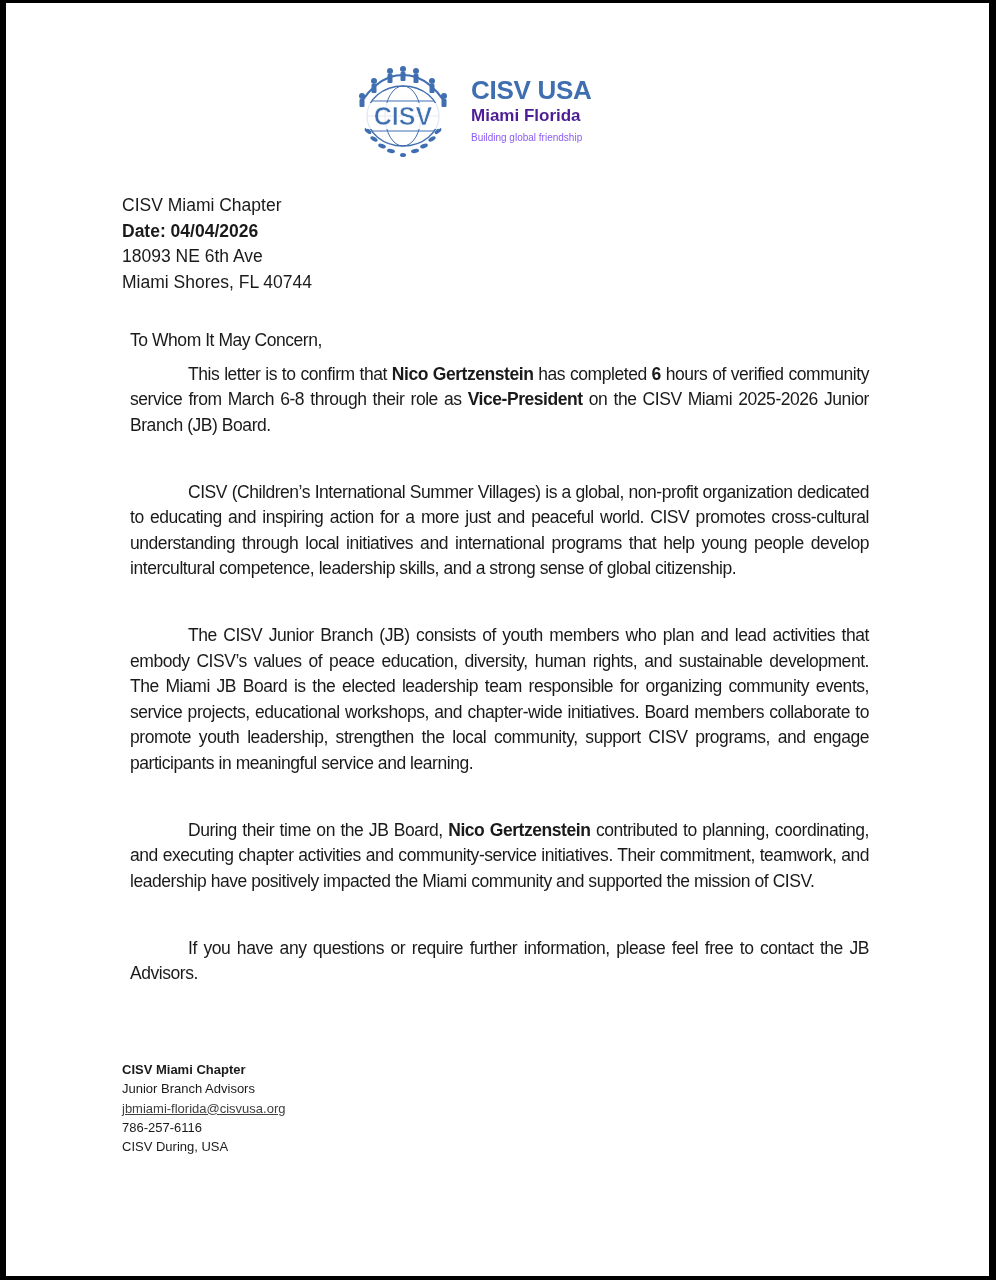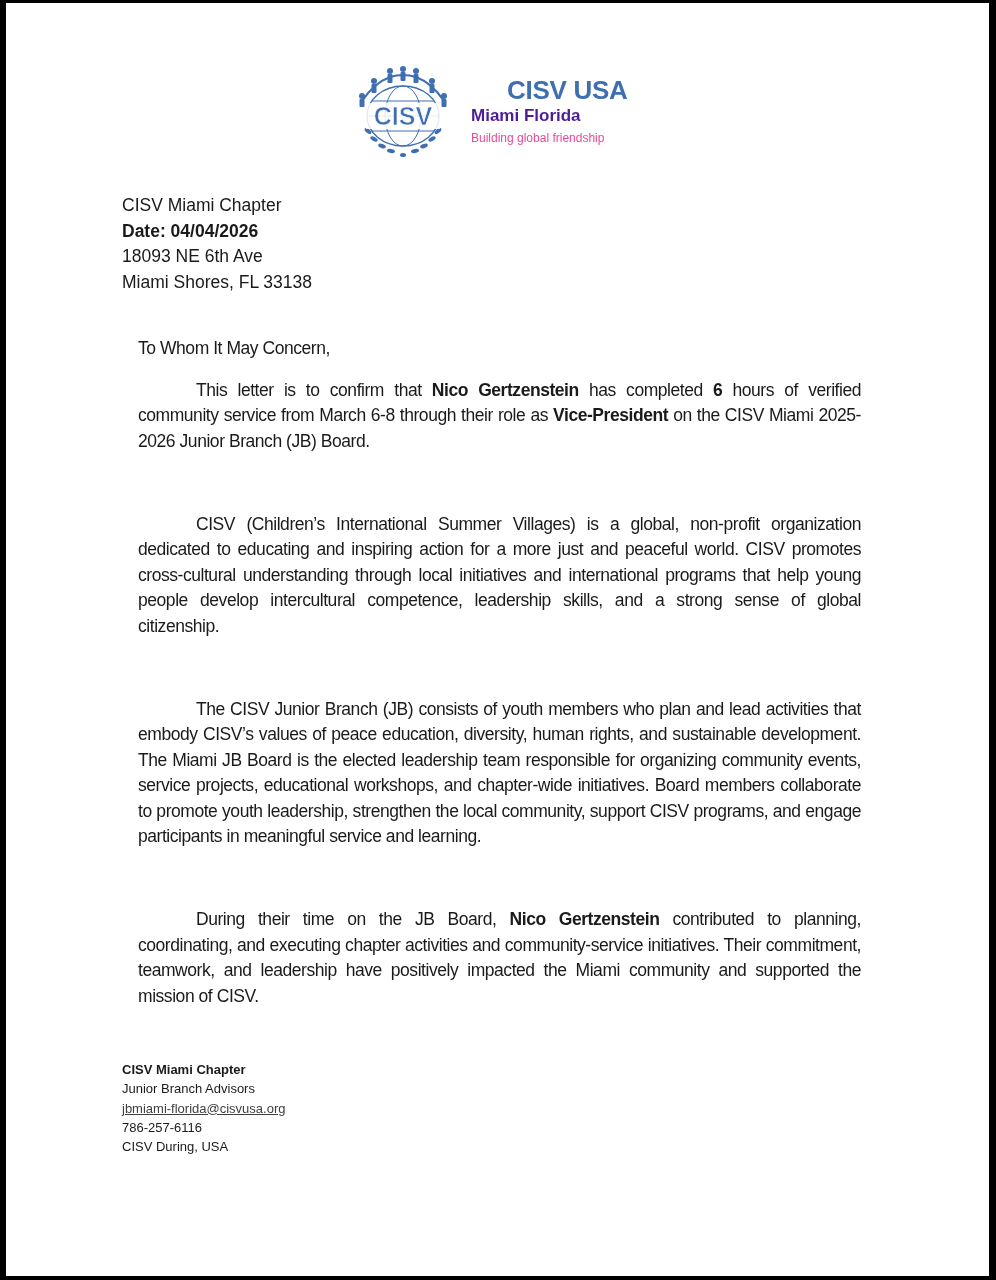--- a/index.html
+++ b/index.html
@@ -9,33 +9,33 @@
     }
     .page {
       position: absolute; left: 6px; top: 3px; width: 983px; height: 1273px;
       background: #fff;
     }
     .logo {
       position: absolute; left: 342px; top: 58px; width: 320px; height: 105px;
     }
     .logo svg { position: absolute; left: 0; top: 0; }
     .logo-text { position: absolute; left: 123px; top: 14px; }
-    .logo-title { color: #3f6fb0; font-size: 26px; font-weight: bold; letter-spacing: -0.3px; line-height: 30px; margin-left: 36px; }
+    .logo-title { color: #3f6fb0; font-size: 26px; font-weight: bold; letter-spacing: -0.3px; line-height: 30px; }
     .logo-sub { color: #4c1d95; font-size: 17px; font-weight: bold; line-height: 22px; }
-    .logo-tag { color: #ec4899; font-size: 12px; line-height: 22px; }
+    .logo-tag { color: #8b5cf6; font-size: 10px; line-height: 22px; }
     .addr {
       position: absolute; left: 116px; top: 190px; font-size: 17.5px; line-height: 25.5px; color: #1a1a1a;
     }
     .addr b { font-weight: bold; }
     .body-text {
       position: absolute; left: 116px; top: 317px; width: 755px;
       font-size: 17.5px; line-height: 25.5px; color: #1a1a1a;
       letter-spacing: -0.45px; word-spacing: 0px;
     }
-    .body-text p { margin: 16px; text-align: justify; }
+    .body-text p { margin: 8px; text-align: justify; }
     .body-text .indent { text-indent: 58px; }
     .gap { height: 25.5px; }
     .sig {
       position: absolute; left: 116px; top: 1057px; font-size: 13px; line-height: 19.3px; color: #1a1a1a;
     }
     .sig .org { font-weight: bold; }
     .sig a { color: #404040; text-decoration: underline; }
   </style>
 </head>
 <body>
@@ -87,33 +87,34 @@
       <div class="logo-title">CISV USA</div>
       <div class="logo-sub">Miami Florida</div>
       <div class="logo-tag">Building global friendship</div>
     </div>
   </div>
 
   <div class="addr">
     <div>CISV Miami Chapter</div>
     <div><b>Date: 04/04/2026</b></div>
     <div>18093 NE 6th Ave</div>
-    <div>Miami Shores, FL 33138</div>
+    <div>Miami Shores, FL 40744</div>
   </div>
 
   <div class="body-text">
     <p>To Whom It May Concern,</p>
     <p class="indent"><span>This letter is to confirm that </span><b>Nico Gertzenstein</b><span> has completed </span><b>6</b><span> hours of verified community service from March 6-8 through their role as </span><b>Vice-President</b><span> on the CISV Miami 2025-2026 Junior Branch (JB) Board.</span></p>
     <div class="gap"></div>
     <p class="indent">CISV (Children’s International Summer Villages) is a global, non-profit organization dedicated to educating and inspiring action for a more just and peaceful world. CISV promotes cross-cultural understanding through local initiatives and international programs that help young people develop intercultural competence, leadership skills, and a strong sense of global citizenship.</p>
     <div class="gap"></div>
     <p class="indent">The CISV Junior Branch (JB) consists of youth members who plan and lead activities that embody CISV’s values of peace education, diversity, human rights, and sustainable development. The Miami JB Board is the elected leadership team responsible for organizing community events, service projects, educational workshops, and chapter-wide initiatives. Board members collaborate to promote youth leadership, strengthen the local community, support CISV programs, and engage participants in meaningful service and learning.</p>
     <div class="gap"></div>
     <p class="indent"><span>During their time on the JB Board, </span><b>Nico Gertzenstein</b><span> contributed to planning, coordinating, and executing chapter activities and community-service initiatives. Their commitment, teamwork, and leadership have positively impacted the Miami community and supported the mission of CISV.</span></p>
     <div class="gap"></div>
+    <p class="indent">If you have any questions or require further information, please feel free to contact the JB Advisors.</p>
   </div>
 
   <div class="sig">
     <div class="org">CISV Miami Chapter</div>
     <div>Junior Branch Advisors</div>
     <div><a title="jbmiami-florida@cisvusa.org">jbmiami-florida@cisvusa.org</a></div>
     <div>786-257-6116</div>
     <div>CISV During, USA</div>
   </div>
 

